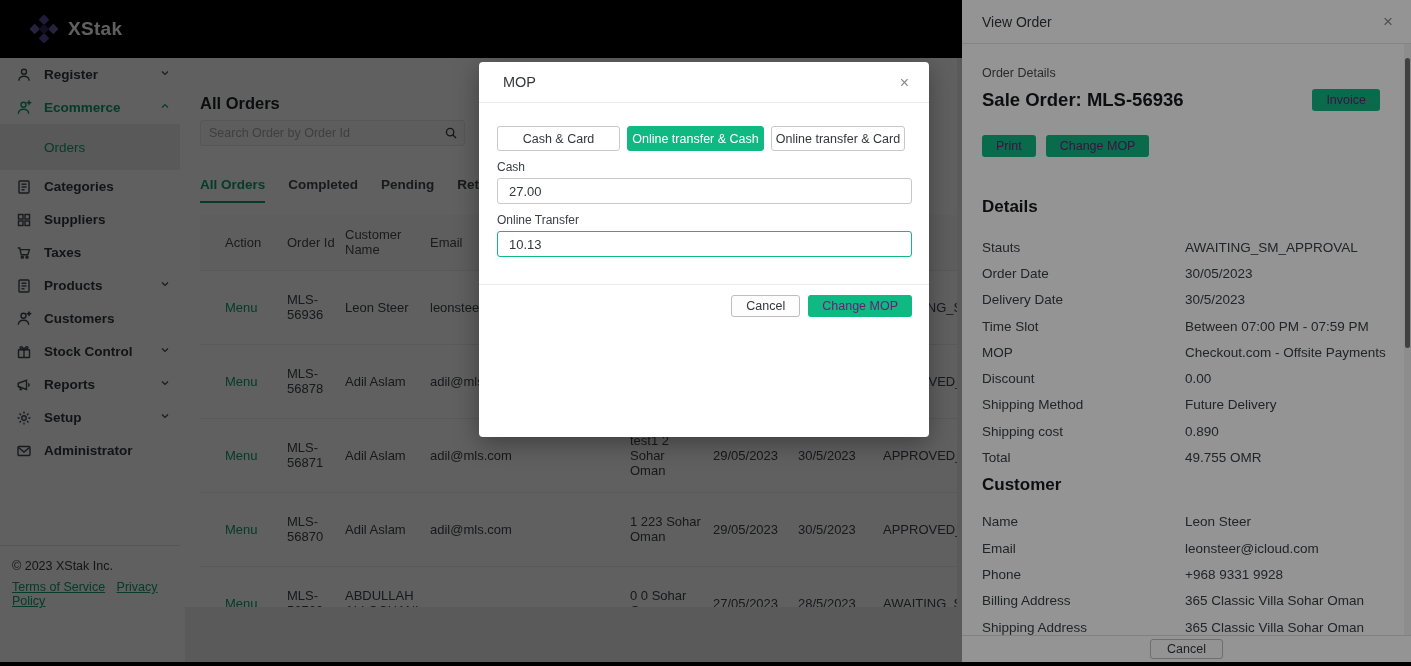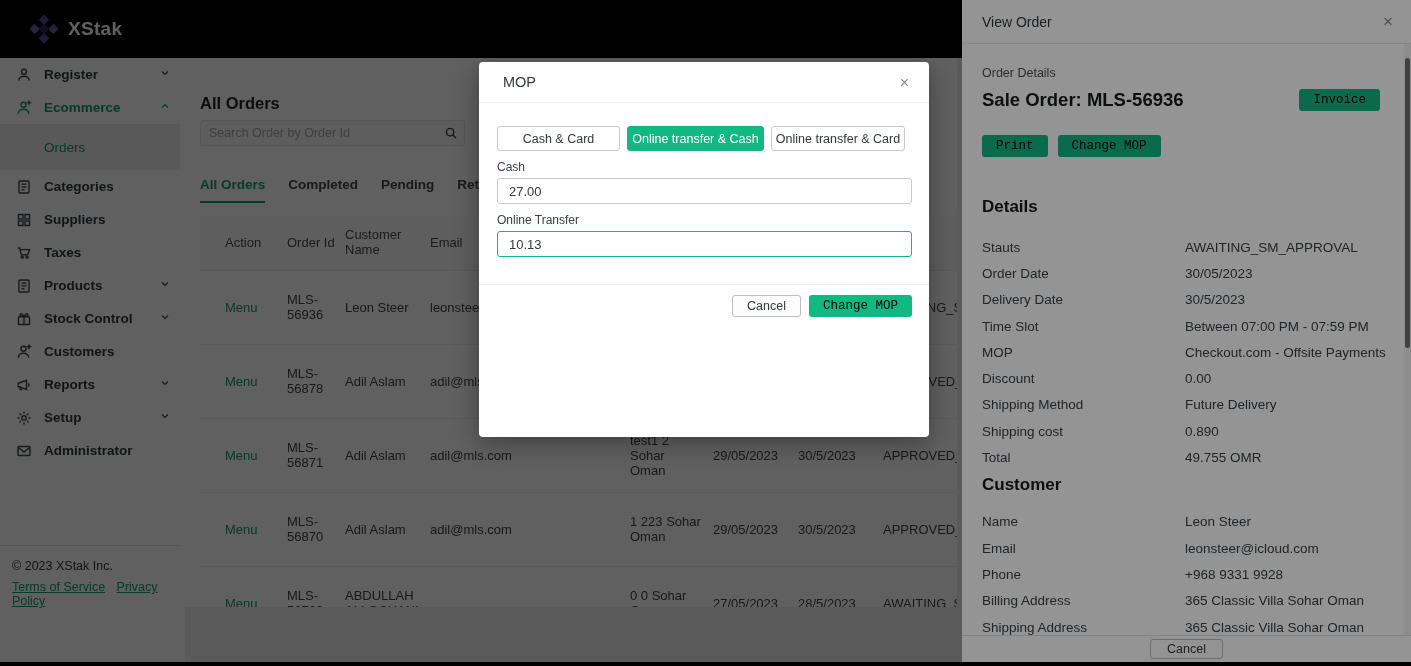--- a/index.html
+++ b/index.html
@@ -48,21 +48,21 @@
 
   
   .drawer-backdrop { position:absolute; top:0; left:0; width:1411px; height:666px; background:rgba(0,0,0,0.35); }
   .drawer { position:absolute; top:0; left:962px; width:449px; height:662px; background:#fff; }
   .d-header { position:relative; height:44px; line-height:44px; padding-left:20px; font-size:14px; color:#33383c; border-bottom:1px solid #e4e4e4; }
   .d-close { position:absolute; right:18px; top:0; font-size:17px; color:#8a8a8a; cursor:pointer; }
   .d-body { position:absolute; top:44px; left:0; right:7px; bottom:27px; padding-left:20px; overflow:hidden; }
   .d-sublabel { margin-top:22px; font-size:12.5px; color:#4b4b4b; }
   .d-titlerow { margin-top:9px; display:flex; align-items:center; justify-content:space-between; padding-right:24px; }
   .d-title { font-size:18.5px; font-weight:700; color:#17191b; }
-  .btn-green { background:#10b981; color:#000000; border:none; border-radius:3px; font-size:12.5px; padding:4px 14px; cursor:pointer; font-family:Liberation Mono, monospace; }
+  .btn-green { background:#10b981; color:#701a75; border:none; border-radius:3px; font-size:12.5px; padding:4px 14px; cursor:pointer; font-family:Liberation Sans, sans-serif; }
   .d-btnrow { margin-top:24px; display:flex; gap:10px; }
   .d-h2 { margin-top:40px; font-size:17px; font-weight:700; color:#17191b; }
   .kv-list { margin-top:17px; }
   .kv { height:26.3px; display:flex; align-items:center; font-size:13.5px; color:#3b4045; }
   .kv-label { width:203px; flex:0 0 203px; }
   .kv-value { white-space:nowrap; }
   .d-h2.customer { margin-top:4px; }
   .kv-list.customer { margin-top:14px; }
   .d-footer { position:absolute; bottom:0; left:0; width:449px; height:27px; background:#fff; border-top:1px solid #dedede; display:flex; align-items:center; justify-content:center; }
   .btn-plain { background:#fdfdfd; border:1px solid #bdbdbd; border-radius:3px; font-size:12.5px; color:#33383c; padding:2px 16px; cursor:pointer; font-family:"Liberation Sans", sans-serif; }
@@ -177,39 +177,39 @@
             </svg>
           </span>
         <span class="s-label">Products</span>
         <span class="s-chev"><svg width="12" height="12" viewBox="0 0 16 16" fill="none" stroke="#666" stroke-width="1.6">
               <polyline points="4,6 8,10 12,6"></polyline>
             </svg></span>
       </div>
       <div class="side-item">
         <span class="s-icon">
             <svg width="16" height="16" viewBox="0 0 16 16" fill="none" stroke-width="1.4">
+              <circle cx="7.5" cy="4.7" r="2.5"></circle>
+              <path d="M2.3 13.8c0-2.9 2.4-4.6 5.2-4.6s5.2 1.7 5.2 4.6"></path>
+              <path d="M12.5 3.2l.5 1 .5-1 1-.5-1-.5-.5-1-.5 1-1 .5z"></path>
+            </svg>
+          </span>
+        <span class="s-label">Customers</span>
+      </div>
+      <div class="side-item">
+        <span class="s-icon">
+            <svg width="16" height="16" viewBox="0 0 16 16" fill="none" stroke-width="1.4">
               <rect x="2.5" y="5.8" width="11" height="7.7" rx="0.5"></rect>
               <line x1="8" y1="5.8" x2="8" y2="13.5"></line>
               <path d="M8 5.8C7 3.2 5.2 2.2 4.3 3.2S5.5 5.8 8 5.8zm0 0c1-2.6 2.8-3.6 3.7-2.6S10.5 5.8 8 5.8z"></path>
             </svg>
           </span>
         <span class="s-label">Stock Control</span>
         <span class="s-chev"><svg width="12" height="12" viewBox="0 0 16 16" fill="none" stroke="#666" stroke-width="1.6">
               <polyline points="4,6 8,10 12,6"></polyline>
             </svg></span>
-      </div>
-      <div class="side-item">
-        <span class="s-icon">
-            <svg width="16" height="16" viewBox="0 0 16 16" fill="none" stroke-width="1.4">
-              <circle cx="7.5" cy="4.7" r="2.5"></circle>
-              <path d="M2.3 13.8c0-2.9 2.4-4.6 5.2-4.6s5.2 1.7 5.2 4.6"></path>
-              <path d="M12.5 3.2l.5 1 .5-1 1-.5-1-.5-.5-1-.5 1-1 .5z"></path>
-            </svg>
-          </span>
-        <span class="s-label">Customers</span>
       </div>
       <div class="side-item">
         <span class="s-icon">
             <svg width="16" height="16" viewBox="0 0 16 16" fill="none" stroke-width="1.4">
               <path d="M2.2 6.3v3.2l8.3 3V3.3l-8.3 3z"></path>
               <path d="M2.2 9.5l2 .7v2.3h2"></path>
               <path d="M12.4 6.2a2.6 2.6 0 010 3.4"></path>
             </svg>
           </span>
         <span class="s-label">Reports</span>

